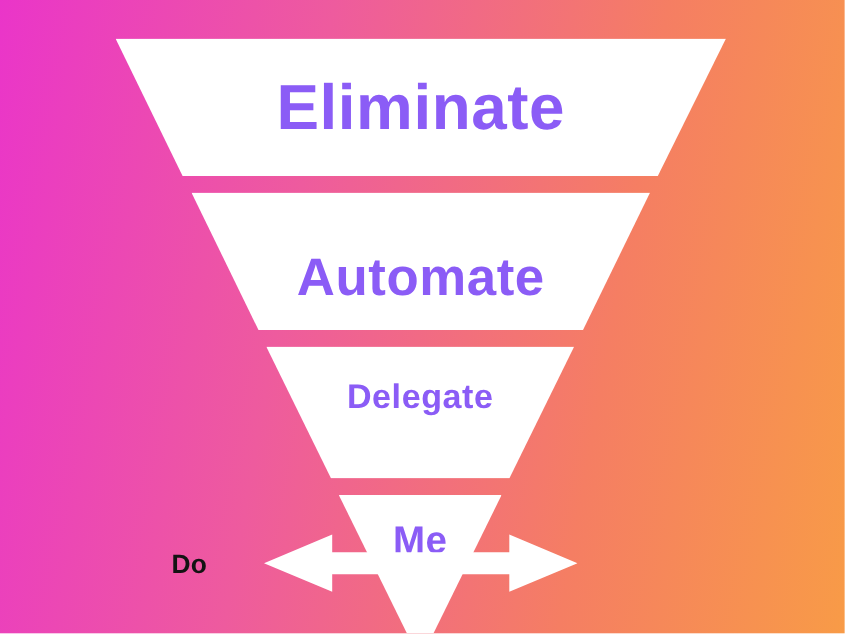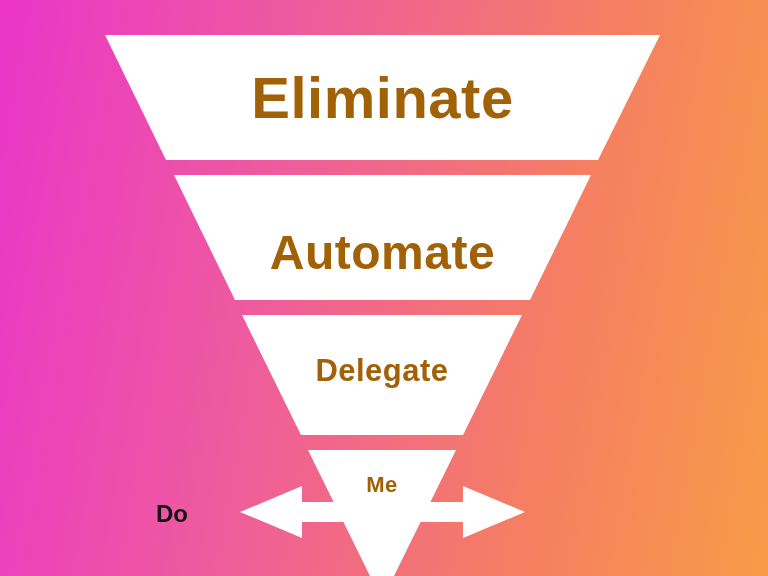--- a/index.html
+++ b/index.html
@@ -16,21 +16,21 @@
   }
   .seg {
     position: absolute;
     background: #ffffff;
     display: flex;
     align-items: center;
     justify-content: center;
   }
   .seg-label {
     font-weight: 800;
-    color: #a16207;
+    color: #8b5cf6;
     letter-spacing: 0.5px;
     white-space: nowrap;
   }
   
   .seg-1 {
     left: 105px; top: 35px; width: 555px; height: 125px;
     clip-path: polygon(0px 0px, 555px 0px, 493px 125px, 61px 125px);
   }
   .seg-1 .seg-label { font-size: 58px; }
   
@@ -38,28 +38,28 @@
     left: 174px; top: 175px; width: 417px; height: 155px;
     clip-path: polygon(0px 0px, 417px 0px, 356px 125px, 61px 125px);
   }
   .seg-2 .seg-label { font-size: 48px; }
   
   .seg-3 {
     left: 242px; top: 315px; width: 280px; height: 120px;
     clip-path: polygon(0px 0px, 280px 0px, 221px 120px, 59px 120px);
     align-items: flex-start;
   }
-  .seg-3 .seg-label { font-size: 31px; margin-top: 38px; }
+  .seg-3 .seg-label { font-size: 31px; margin-top: 28px; }
   
   .seg-4 {
     left: 308px; top: 450px; width: 148px; height: 126px;
     clip-path: polygon(0px 0px, 148px 0px, 86px 126px, 62px 126px);
     align-items: flex-start;
   }
-  .seg-4 .seg-label { font-size: 22px; margin-top: 22px; }
+  .seg-4 .seg-label { font-size: 35px; margin-top: 22px; }
 
   .double-arrow {
     position: absolute;
     left: 240px;
     top: 482px;
     width: 285px;
     height: 60px;
   }
 
   .side-label {

